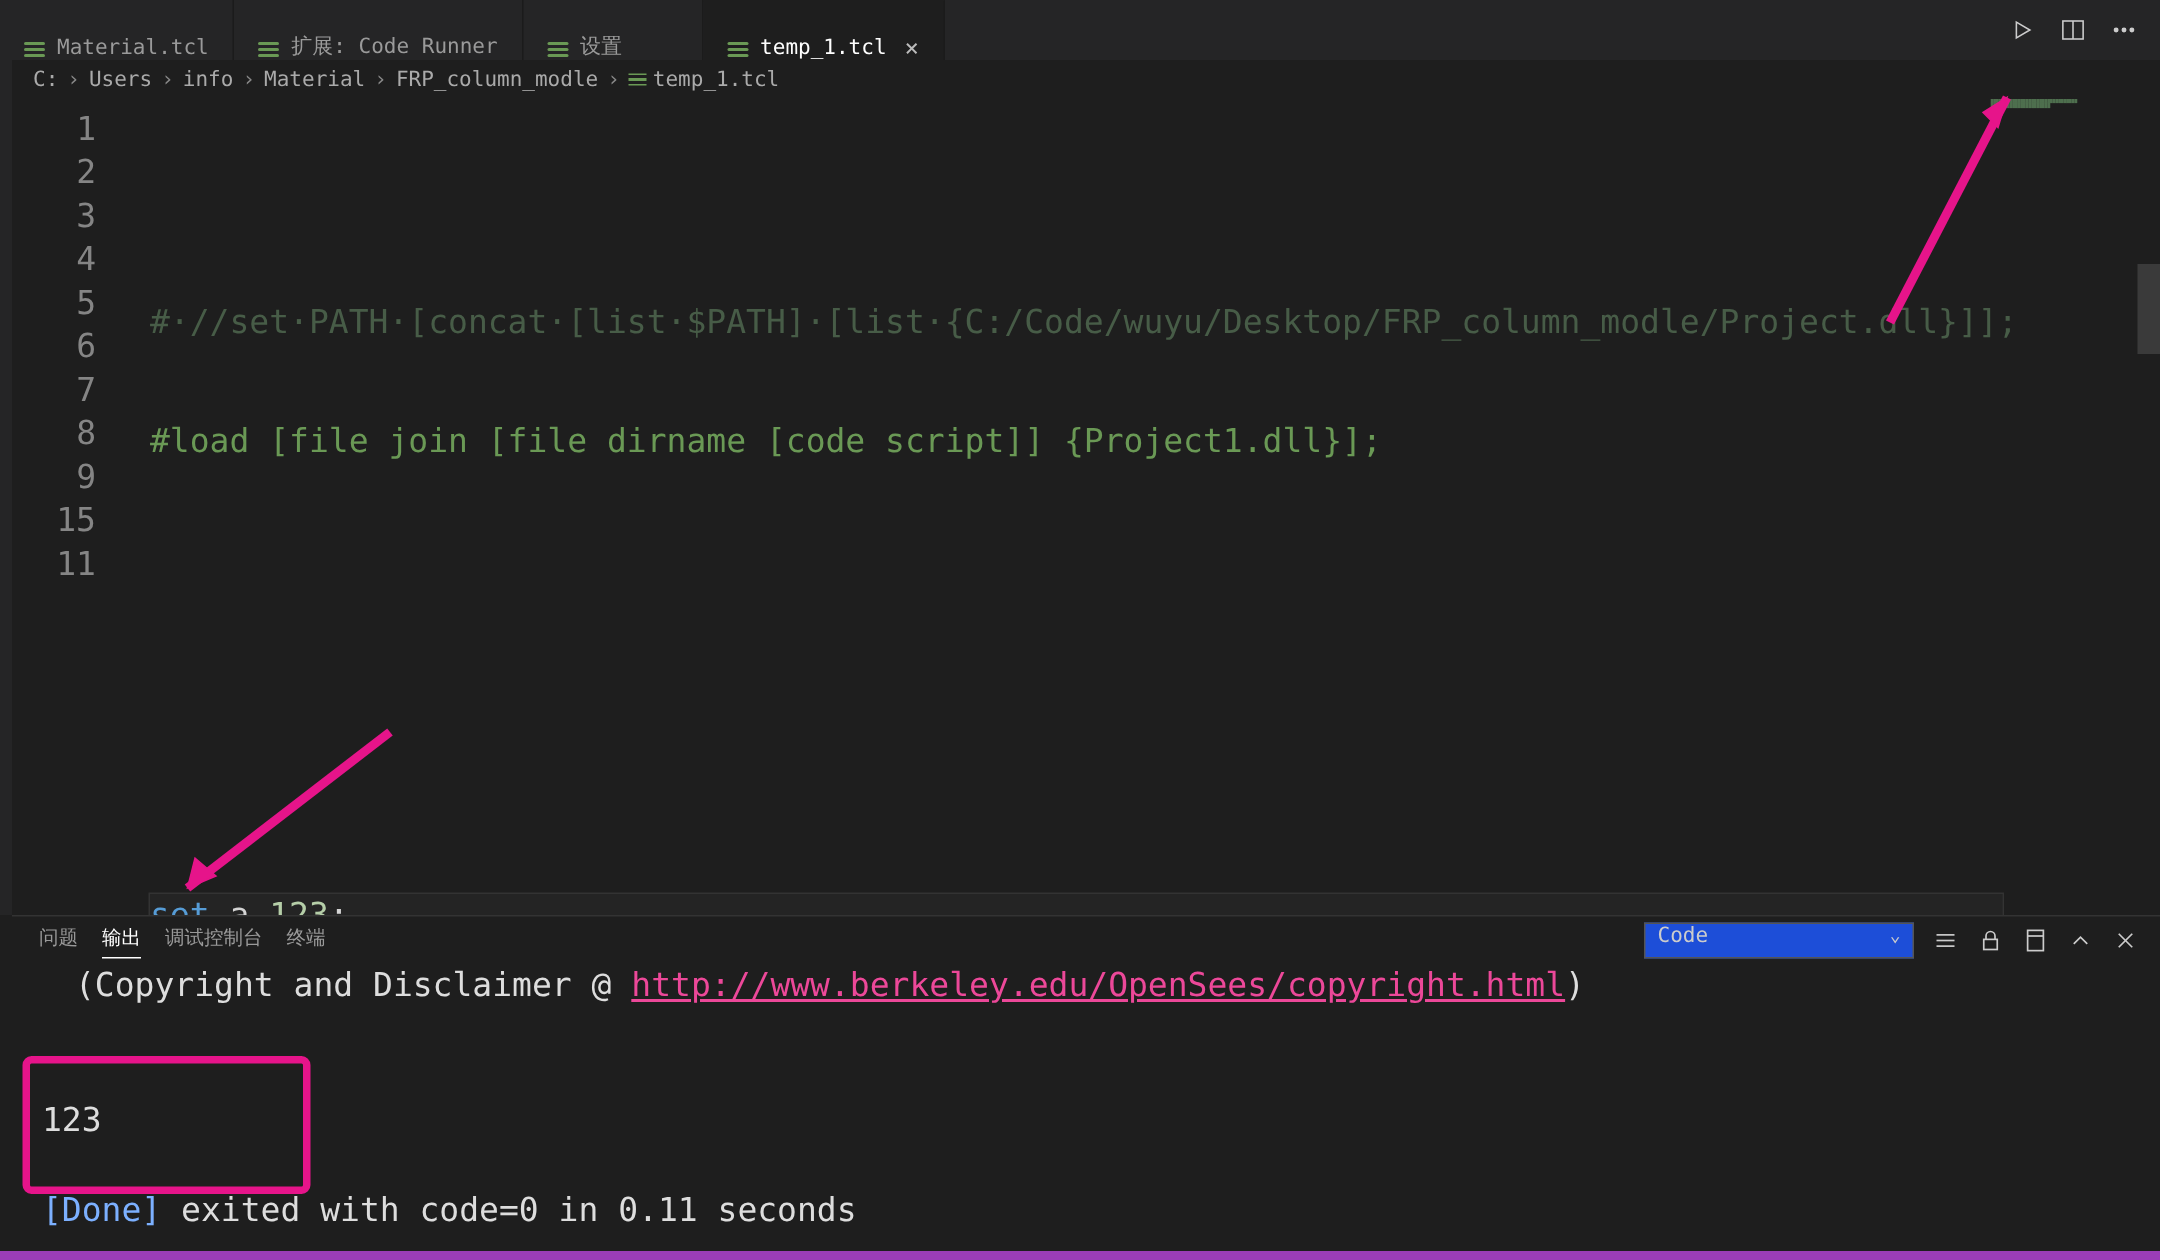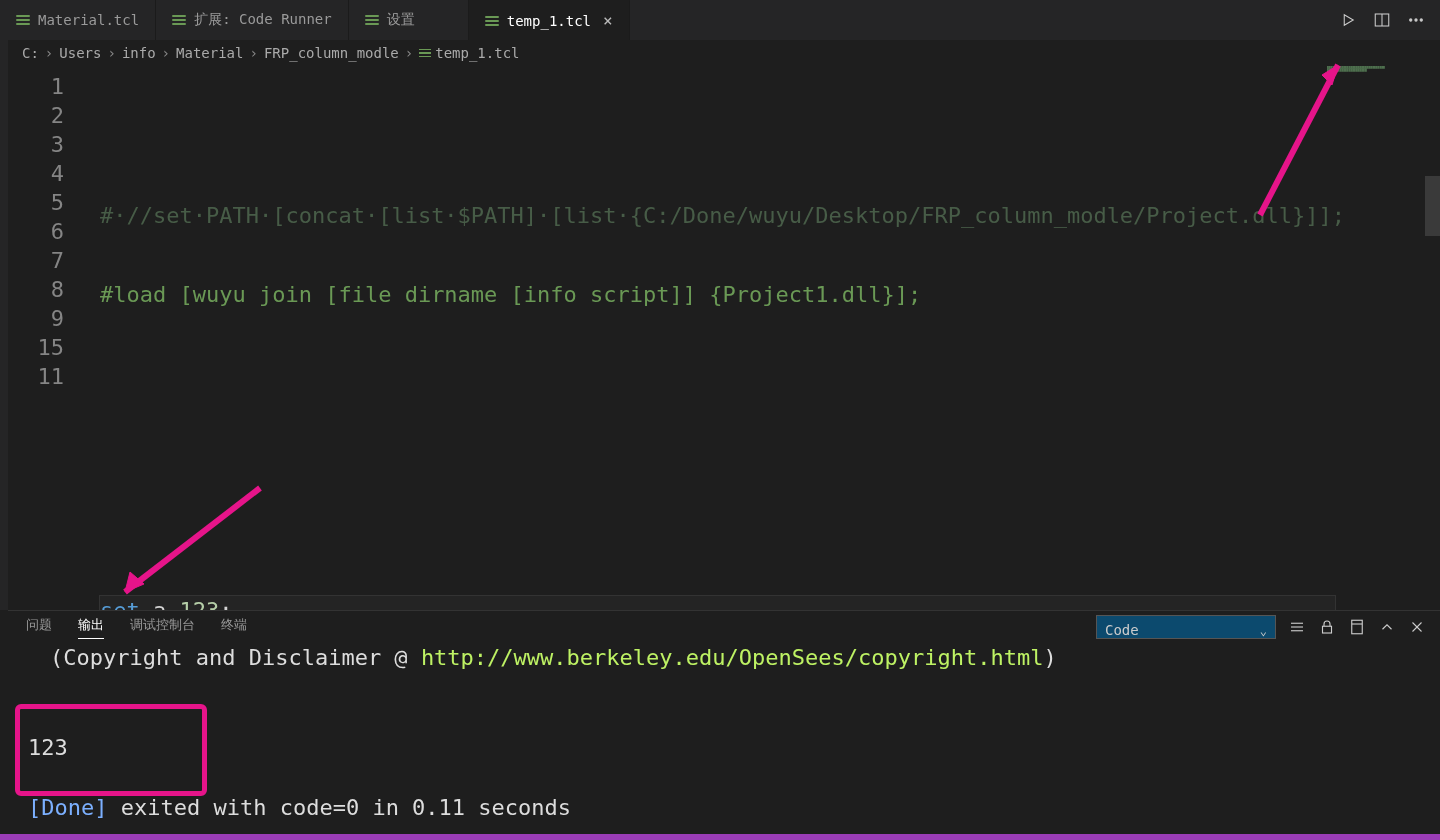--- a/index.html
+++ b/index.html
@@ -1,20 +1,20 @@
 <!DOCTYPE html>
 <html><head>
 <meta charset="utf-8">
 <style>
   html,body{margin:0;padding:0;width:1440px;height:840px;background:#1e1e1e;color:#ccc;
     font-family:"Segoe UI",Consolas,monospace;font-size:13px;overflow:hidden;position:relative}
   *{box-sizing:border-box}
   
   .tabbar{height:40px;background:#252526;display:flex;align-items:stretch;position:relative}
-  .tab{display:flex;align-items:center;gap:8px;padding:0 16px;color:#9a9a9a;cursor:pointer;
+  .tab{display:flex;align-items:flex-end;gap:8px;padding:0 16px;color:#9a9a9a;cursor:pointer;
     border-right:1px solid #1b1b1b;min-width:120px;font-size:14px}
   .tab.active{background:#1e1e1e;color:#fff;border-top:1px solid #1e1e1e}
   .tab .ficon{width:14px;height:14px;display:flex;flex-direction:column;justify-content:center;gap:2px}
   .tab .ficon span{display:block;height:2px;background:#6a9955;border-radius:1px}
   .tab .close{margin-left:4px;color:#bbb;font-size:16px;line-height:1}
   .tab-actions{margin-left:auto;display:flex;align-items:center;gap:14px;padding:0 14px;color:#ccc}
   .ticon{width:20px;height:20px;display:flex;align-items:center;justify-content:center;cursor:pointer}
   .ticon svg{width:18px;height:18px;stroke:#ccc;fill:none;stroke-width:1.4}
   
   .breadcrumb{height:26px;display:flex;align-items:center;padding:0 22px;color:#aaa;font-size:14px}
@@ -37,33 +37,33 @@
   .tok-n{color:#b5cea8}
   .tok-s{color:#ce9178}
   .tok-d{color:#d4d4d4}
   
   .minimap{position:absolute;top:66px;right:18px;width:95px;height:12px;font-size:3px;
     color:#4e6f4e;overflow:hidden;line-height:3px;letter-spacing:0}
   .minimap div{white-space:nowrap}
   
   .panel{position:absolute;bottom:0;left:8px;right:0;height:230px;background:#1e1e1e;
     border-top:1px solid #333}
-  .panel-tabs{height:32px;display:flex;align-items:center;padding:0 18px;gap:26px;
+  .panel-tabs{height:32px;display:flex;align-items:center;padding:0 18px;gap:16px;
     color:#999;font-size:13px;position:relative}
   .ptab{cursor:pointer;padding-bottom:4px}
   .ptab.active{color:#fff;border-bottom:1px solid #fff}
   .panel-actions{position:absolute;right:14px;top:0;height:32px;display:flex;align-items:center;gap:12px}
-  .select{width:180px;height:24px;background:#0c4a6e;border:1px solid #555;display:flex;
-    align-items:flex-end;padding:0 8px;color:#ccc;font-size:14px;justify-content:space-between;cursor:pointer}
+  .select{width:180px;height:24px;background:#1d4ed8;border:1px solid #555;display:flex;
+    align-items:flex-start;padding:0 8px;color:#ccc;font-size:14px;justify-content:space-between;cursor:pointer}
   .select .chev{font-size:12px;color:#ccc}
   .picon{width:18px;height:18px;cursor:pointer}
   .picon svg{width:18px;height:18px;stroke:#ccc;fill:none;stroke-width:1.5}
   .panel-body{position:absolute;top:32px;left:20px;right:20px;bottom:0;
     font-family:Consolas,monospace;font-size:22px;color:#ddd;overflow:hidden}
-  .panel-body .url{color:#bef264}
+  .panel-body .url{text-decoration:underline;color:#ec4899}
   .out-line{line-height:30px}
   .done{color:#7cb0ff}
   .statusbar{position:absolute;bottom:0;left:0;right:0;height:6px;background:#9b3db7}
   
   .arrow{position:absolute;pointer-events:none}
   .arrow svg{overflow:visible}
   .arrow svg line,.arrow svg polygon{stroke:#e6148a;fill:#e6148a}
   .highlight-box{position:absolute;border:5px solid #e6148a;border-radius:6px}
   .activity-edge{position:absolute;left:0;top:40px;width:8px;bottom:230px;background:#252526}
   .vscroll{position:absolute;right:0;top:66px;width:15px;bottom:236px;background:#1e1e1e}
@@ -158,22 +158,22 @@
       <div>5</div>
       <div>6</div>
     <div>7</div>
       <div>8</div>
       <div>9</div>
     <div>15</div>
       <div>11</div>
   </div>
   <div class="code">
     <div class="line"></div>
-    <div class="line"><span class="tok-c2">#·//set·PATH·[concat·[list·$PATH]·[list·{C:/Done/wuyu/Desktop/FRP_column_modle/Project.dll}]];</span></div>
-    <div class="line"><span class="tok-c">#load [wuyu join [file dirname [info script]] {Project1.dll}];</span></div>
+    <div class="line"><span class="tok-c2">#·//set·PATH·[concat·[list·$PATH]·[list·{C:/Code/wuyu/Desktop/FRP_column_modle/Project.dll}]];</span></div>
+    <div class="line"><span class="tok-c">#load [file join [file dirname [code script]] {Project1.dll}];</span></div>
     <div class="line"></div>
     <div class="line"></div>
     <div class="line"></div>
     <div class="line current"><span class="tok-k">set</span><span class="tok-d"> a </span><span class="tok-n">123</span><span class="tok-d">;</span></div>
     <div class="line"><span class="tok-k">puts</span><span class="tok-d"> </span><span class="tok-v">$a</span><span class="tok-d">;</span></div>
     <div class="line"><span class="tok-k">puts</span><span class="tok-d"> </span><span class="tok-s">"hello,world"</span><span class="tok-d">;</span></div>
     <div class="line"></div>
     
   </div>
 </div>

